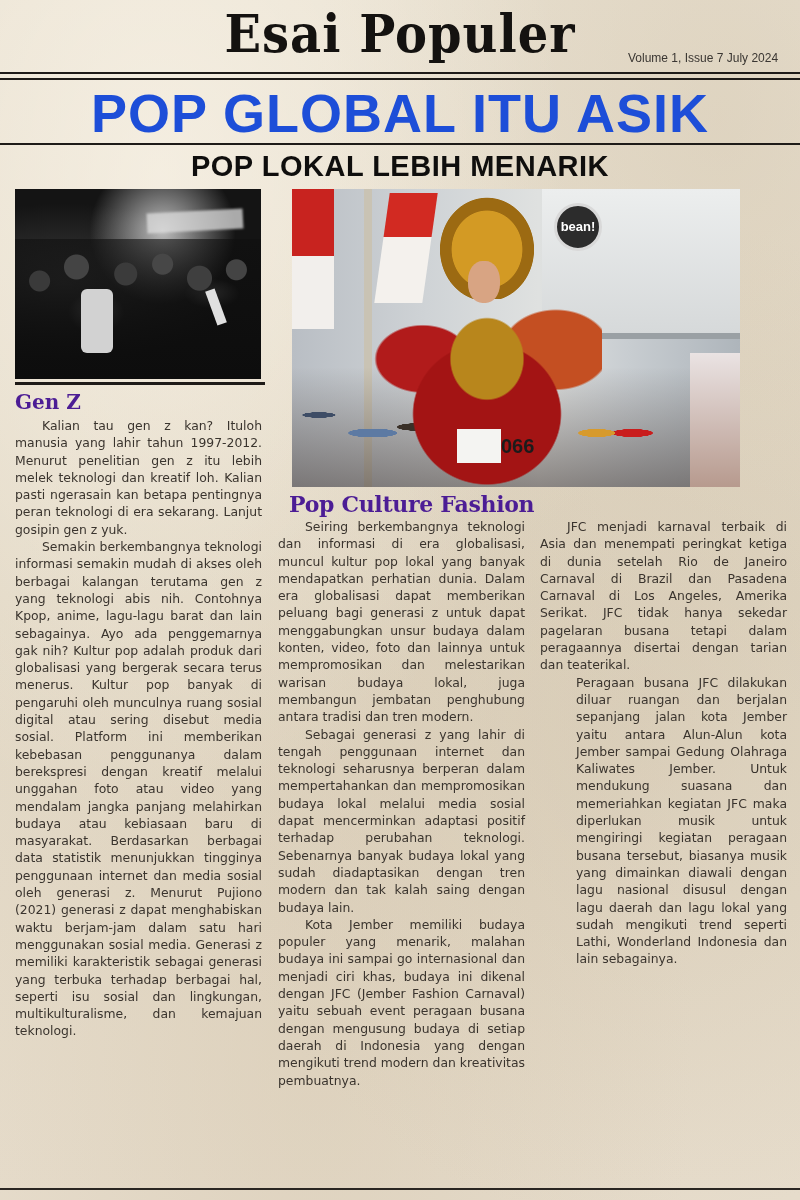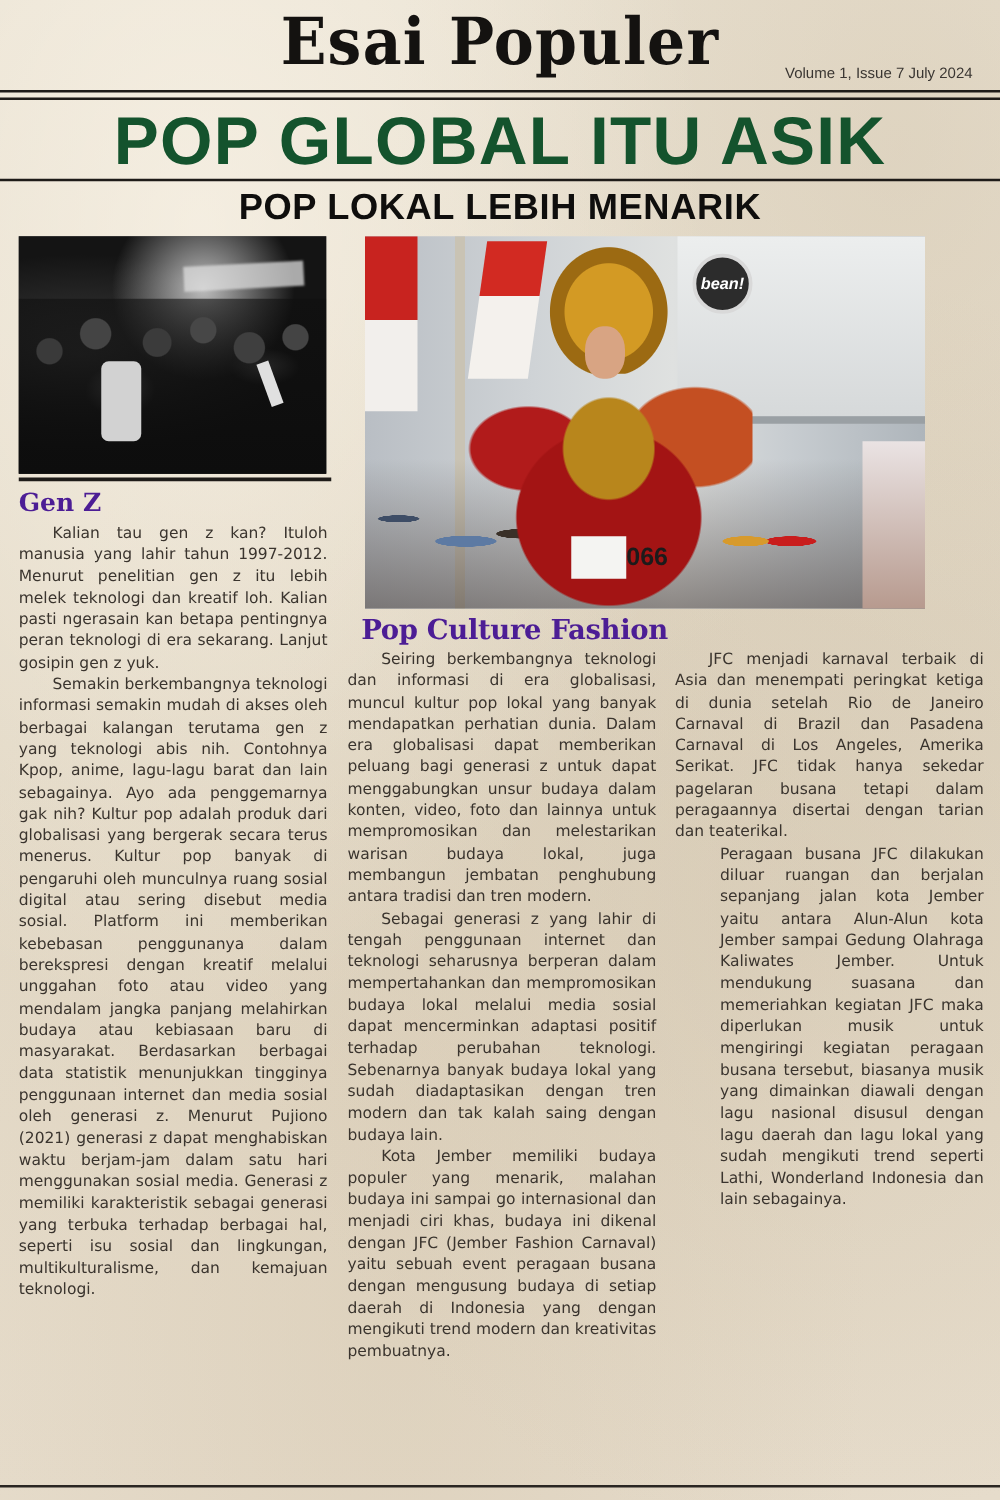--- a/index.html
+++ b/index.html
@@ -35,21 +35,21 @@
   }
   .rule { background: #1e1b18; left: 0; width: 800px; }
   .headline {
     left: 0; width: 800px; top: 82px; height: 62px;
     text-align: center;
     font-family: "Liberation Sans", sans-serif;
     font-weight: bold;
     font-size: 54px;
     line-height: 62px;
     letter-spacing: 1px;
-    color: #14532d;
+    color: #1d4ed8;
   }
   .subhead {
     left: 0; width: 800px; top: 148px; height: 36px;
     text-align: center;
     font-family: "Liberation Sans", sans-serif;
     font-weight: bold;
     font-size: 29px;
     line-height: 36px;
     letter-spacing: 0.5px;
     color: #0f0e0d;
@@ -96,21 +96,21 @@
   }
   .photo-jfc .bld {
     position: absolute; left: 250px; top: 0; width: 198px; height: 150px;
     background: linear-gradient(180deg, #eceeee, #d6d9da);
     border-bottom: 6px solid #9aa0a4;
   }
   .photo-jfc .logo {
     position: absolute; left: 262px; top: 14px; width: 48px; height: 48px;
     border-radius: 50%; background: #2c2c2c; border: 3px solid #d9d9d9;
     color: #fff; font-family: "Liberation Sans", sans-serif; font-weight: bold;
-    font-size: 13px; line-height: 42px; text-align: center; font-style: italic;
+    font-size: 13px; line-height: 42px; text-align: center;
   }
   .photo-jfc .flag1 { position: absolute; left: 0; top: 0; width: 42px; height: 140px;
     background: linear-gradient(180deg, #c8231f 0 48%, #f2efec 48% 100%); }
   .photo-jfc .flag2 { position: absolute; left: 90px; top: 4px; width: 48px; height: 110px;
     background: linear-gradient(180deg, #d22a22 0 40%, #f4f1ed 40% 100%); transform: skewX(-8deg); }
   .photo-jfc .pole { position: absolute; left: 72px; top: 0; width: 8px; height: 298px; background: #c9c3b4; }
   .photo-jfc .crowdrow {
     position: absolute; left: 0; right: 0; bottom: 0; height: 120px;
     background:
       radial-gradient(ellipse at 6% 40%, #3e4d66 0 16px, transparent 17px),

